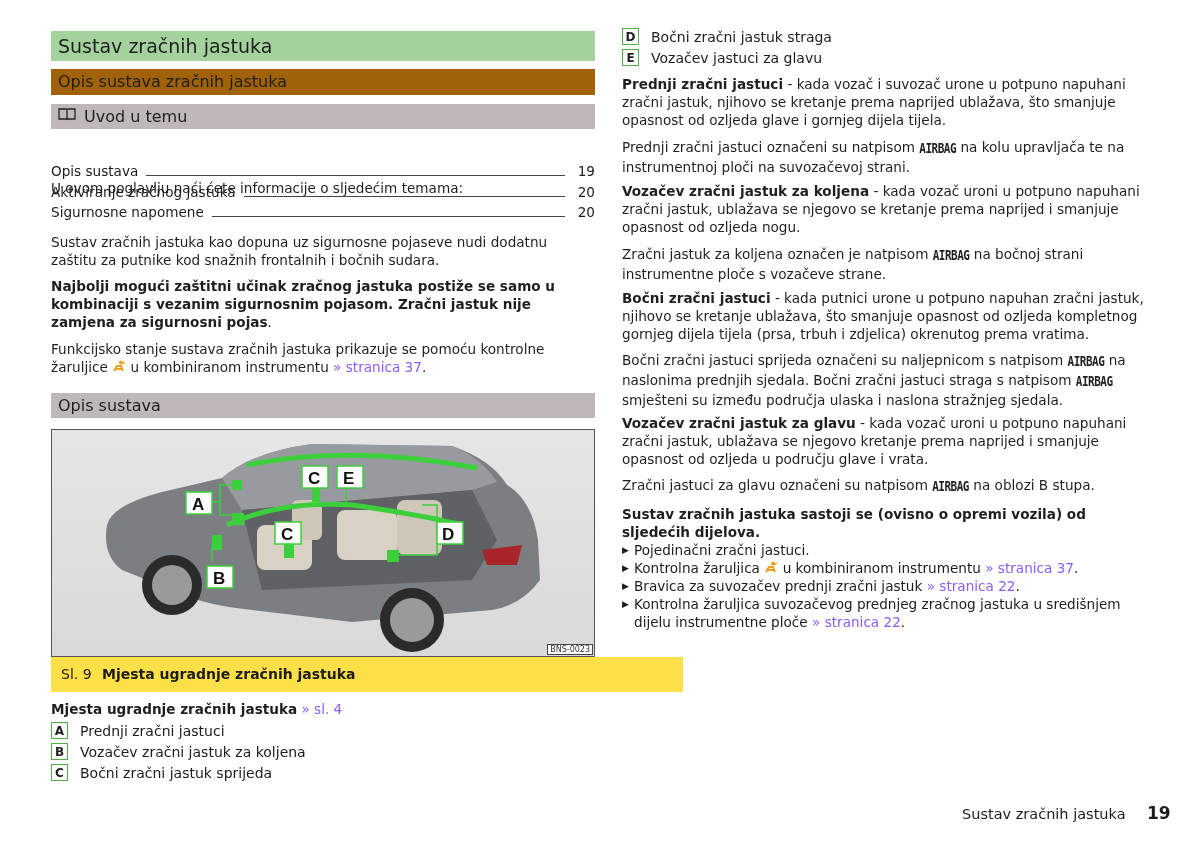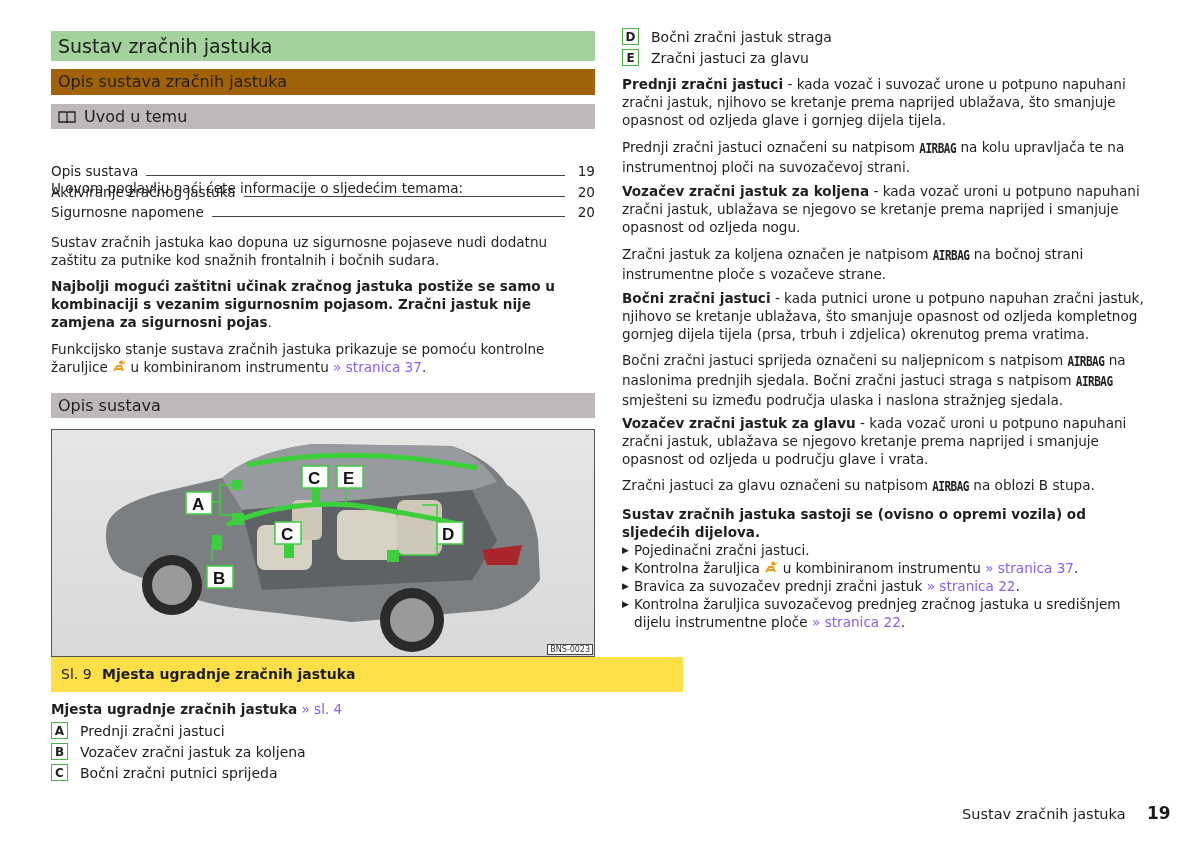--- a/index.html
+++ b/index.html
@@ -7,21 +7,21 @@
   body { font-family: "DejaVu Sans", sans-serif; color: #1c1c1c; position: relative; }
   .col { position: absolute; top: 0; }
   .col-left { left: 51px; width: 544px; }
   .col-right { left: 622px; width: 545px; }
 
   .h1 { position: absolute; left: 0; top: 31px; width: 544px; height: 30px; background: #a3d29c;
         font-size: 19px; font-weight: 500; padding: 4px 7px; line-height: 22px; color: #1e1e1e; }
   .h2 { position: absolute; left: 0; top: 69px; width: 544px; height: 26px; background: #a16207;
         font-size: 16px; padding: 3px 7px; line-height: 20px; color: #1e1e1e; }
   .h3 { position: absolute; left: 0; top: 104px; width: 544px; height: 25px; background: #c0b8b8;
-        font-size: 16px; padding: 3px 7px; line-height: 20px; color: #1e1e1e; display: flex; align-items: center; gap: 8px; }
+        font-size: 16px; padding: 3px 7px; line-height: 20px; color: #1e1e1e; display: flex; gap: 8px; }
   .h3b { position: absolute; left: 0; top: 393px; width: 544px; height: 25px; background: #c0b8b8;
         font-size: 16px; padding: 3px 7px; line-height: 20px; color: #1e1e1e; }
 
   .p { font-size: 13.6px; line-height: 18px; color: #1f1f1f; }
   .abs { position: absolute; left: 0; width: 544px; }
   .bold { font-weight: bold; }
   .link { color: #8b5cf6; }
 
   .toc-row { display: flex; align-items: baseline; font-size: 13.6px; height: 20.5px; }
   .toc-row .label { white-space: nowrap; padding-right: 8px; }
@@ -168,34 +168,34 @@
     <div class="legend-row">
       <span class="key">A</span>
       <span>Prednji zračni jastuci</span>
     </div>
     <div class="legend-row">
       <span class="key">B</span>
       <span>Vozačev zračni jastuk za koljena</span>
     </div>
     <div class="legend-row">
       <span class="key">C</span>
-      <span>Bočni zračni putnici sprijeda</span>
+      <span>Bočni zračni jastuk sprijeda</span>
     </div>
   </div>
 </div>
 
 <div class="col col-right">
   <div style="position:absolute; top:26px; left:0; width:545px;">
     <div class="legend-row">
       <span class="key">D</span>
       <span>Bočni zračni jastuk straga</span>
     </div>
     <div class="legend-row">
       <span class="key">E</span>
-      <span>Zračni jastuci za glavu</span>
+      <span>Vozačev jastuci za glavu</span>
     </div>
   </div>
 
   <div class="abs p" style="top:75px; width:530px;">
     <span class="bold">Prednji zračni jastuci</span><span> - kada vozač i suvozač urone u potpuno napuhani zračni jastuk, njihovo se kretanje prema naprijed ublažava, što smanjuje opasnost od ozljeda glave i gornjeg dijela tijela.</span>
   </div>
   <div class="abs p" style="top:138px; width:530px;">
     <span>Prednji zračni jastuci označeni su natpisom</span>
     <span class="airbag">AIRBAG</span>
     <span>na kolu upravljača te na instrumentnoj ploči na suvozačevoj strani.</span>

